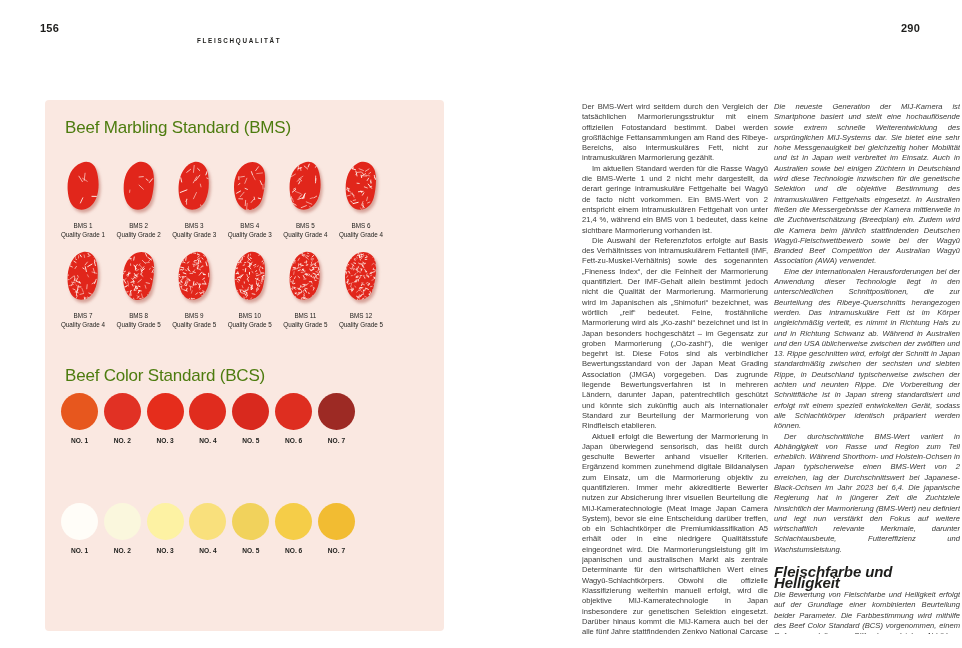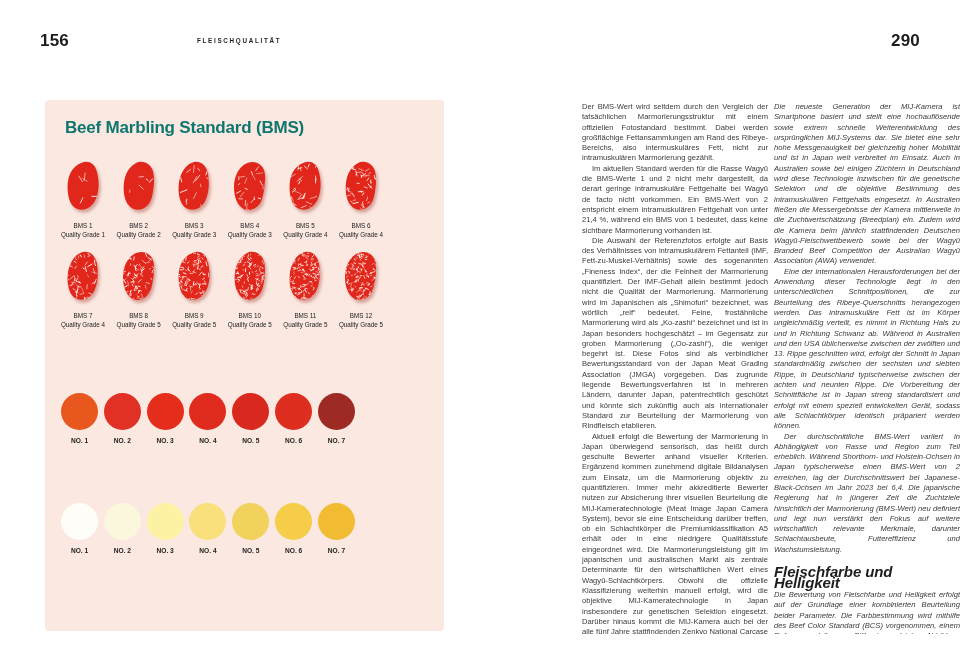--- a/index.html
+++ b/index.html
@@ -3,35 +3,35 @@
 <meta charset="utf-8">
 <style>
   html,body{margin:0;padding:0;}
   body{
     width:962px;height:648px;position:relative;overflow:hidden;
     background:#ffffff;
     font-family:"Liberation Sans","DejaVu Sans",sans-serif;
     color:#2e2e2c;
   }
   
-  .pagenum{position:absolute;top:31px;font-size:17px;font-weight:bold;color:#1d1d1b;letter-spacing:.2px;}
+  .pagenum{position:absolute;top:22px;font-size:11px;font-weight:bold;color:#1d1d1b;letter-spacing:.2px;}
   .pagenum.left{left:40px;}
   .pagenum.right{right:42px;}
   .running-header{
     position:absolute;left:197px;top:37px;
     font-size:6.3px;font-weight:bold;letter-spacing:1.7px;color:#1d1d1b;
   }
   
   .panel{
     position:absolute;left:45px;top:100px;width:399px;height:531px;
     background:#fae8e1;border-radius:4px;
   }
   .panel-title{
     position:absolute;left:20px;
-    font-size:17px;line-height:20px;font-weight:bold;color:#0f766e;letter-spacing:-0.2px;
+    font-size:17px;line-height:20px;font-weight:normal;color:#4d7c0f;letter-spacing:-0.2px;
   }
   .panel-title.bms{top:18px;}
   .panel-title.bcs{top:266px;}
   .panel-title.bfs{top:381px;}
 
   .meat-row{
     position:absolute;left:12px;width:330px;
     display:flex;justify-content:space-between;
   }
   #bms-row1{top:58px;}
@@ -1137,20 +1137,21 @@
             <line x1="26.0" y1="26.5" x2="26.4" y2="27.6" stroke-width="0.85"></line>
           </g>
         </svg>
         <div class="meat-label">
           <div>BMS 12</div>
           <div>Quality Grade 5</div>
         </div>
       </div>
     </div>
 
+  <div class="panel-title bcs">Beef Color Standard (BCS)</div>
   <div class="circle-row" id="bcs-row">
       <div class="circle-cell">
         <div class="color-circle" style="background: rgb(231, 87, 30);"></div>
         <div class="circle-label">NO. 1</div>
       </div>
       <div class="circle-cell">
         <div class="color-circle" style="background: rgb(225, 49, 36);"></div>
         <div class="circle-label">NO. 2</div>
       </div>
       <div class="circle-cell">

